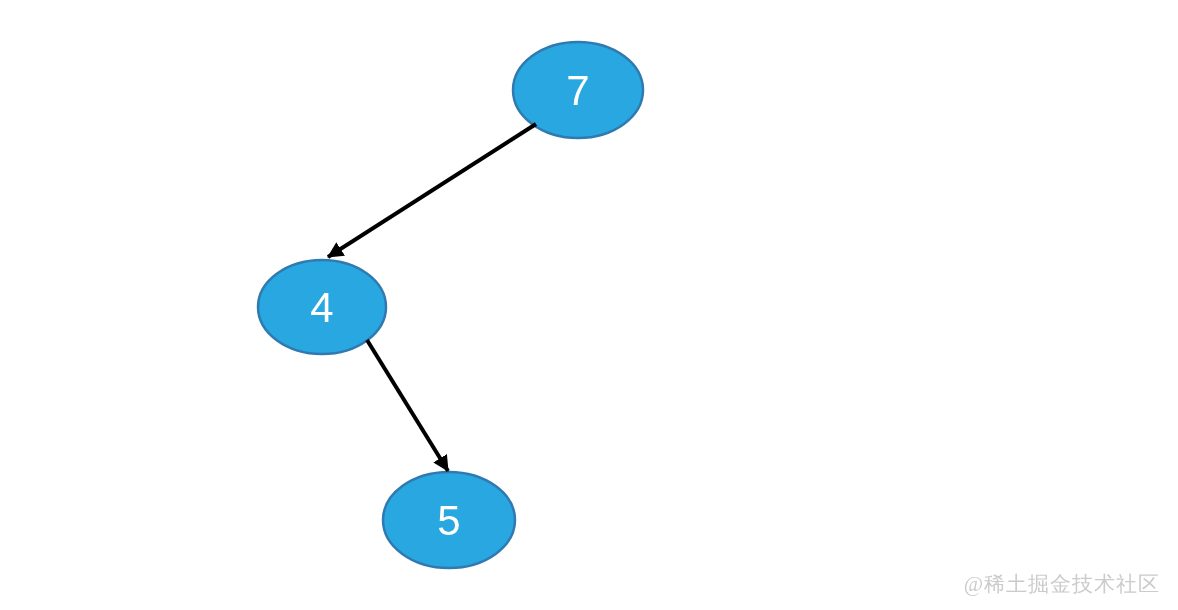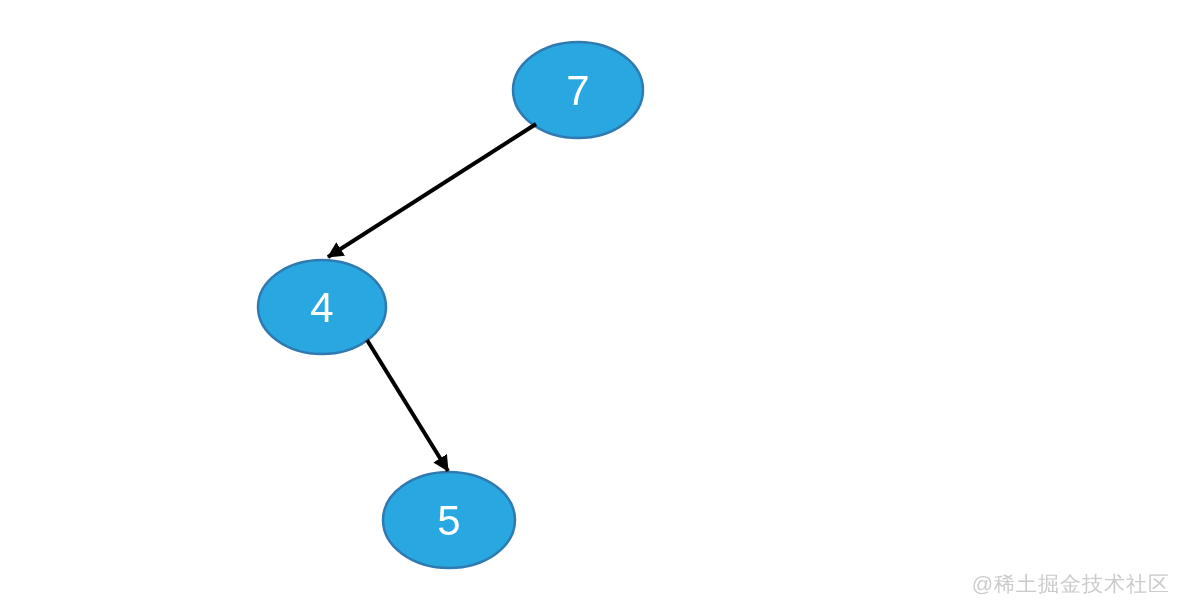--- a/index.html
+++ b/index.html
@@ -20,25 +20,25 @@
     left: 0;
     top: 0;
   }
   .node-label {
     font-family: "Liberation Sans", sans-serif;
     font-size: 42px;
     font-weight: 400;
   }
   .watermark {
     position: absolute;
-    right: 8px;
+    right: 18px;
     bottom: 12px;
     font-size: 21px;
     letter-spacing: 1px;
-    font-family: Liberation Sans, sans-serif;
+    font-family: Liberation Serif, serif;
     user-select: none;
   }
 </style>
 </head>
 <body>
 
 <div class="canvas">
   <svg class="diagram" id="diagram" width="1178" height="610" viewBox="0 0 1178 610">
       <defs>
         <marker id="arrowhead" markerUnits="userSpaceOnUse" markerWidth="18" markerHeight="16" refX="15" refY="8" orient="auto">

